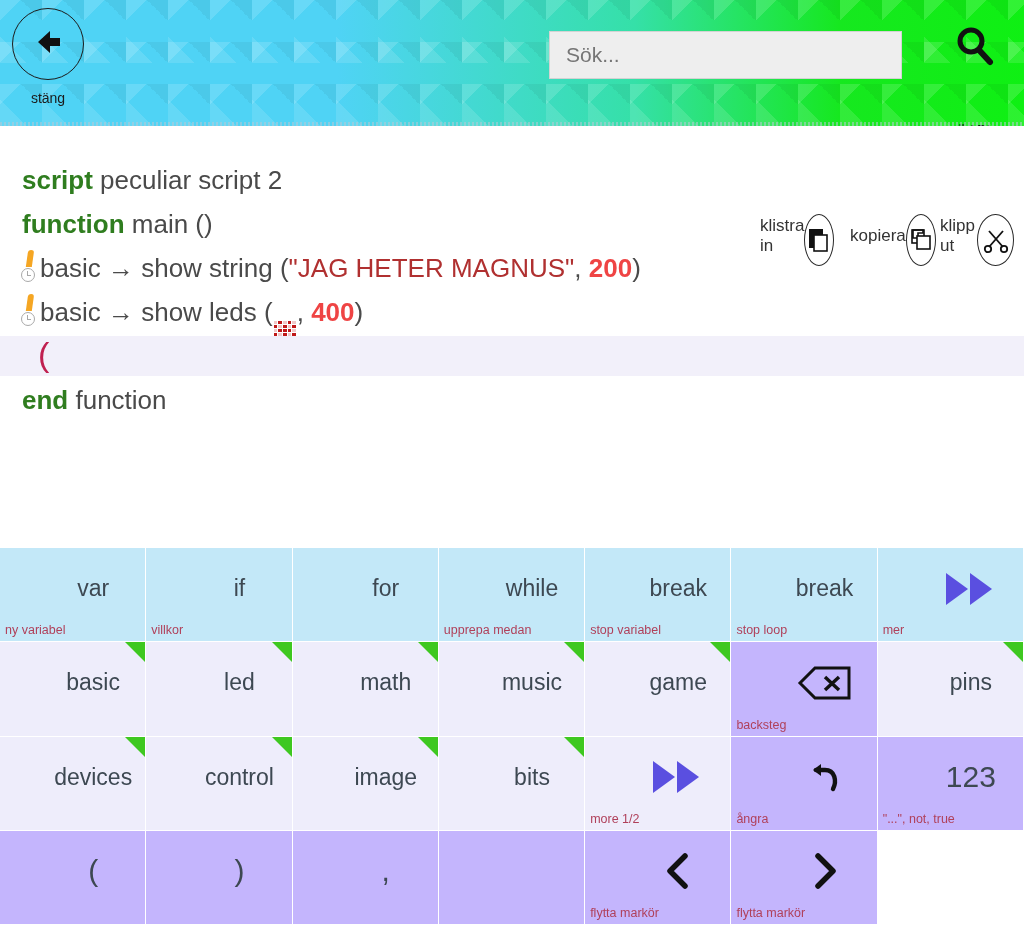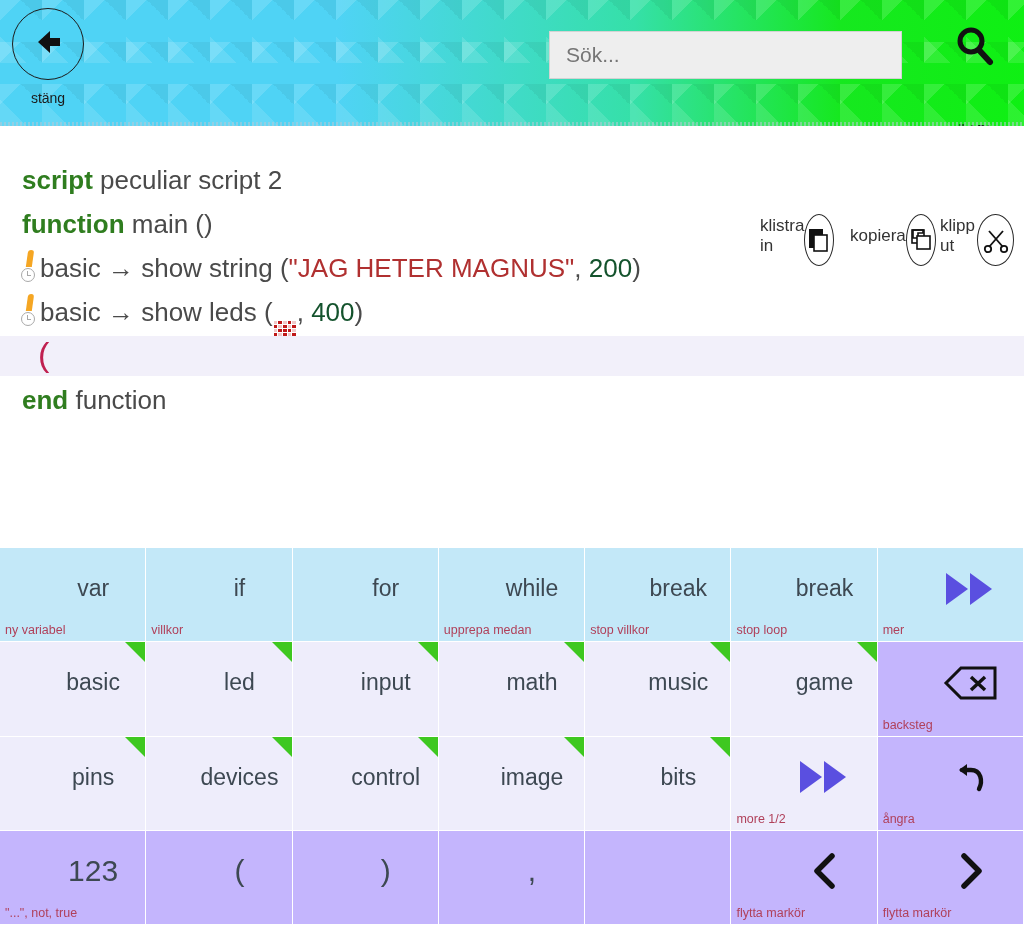--- a/index.html
+++ b/index.html
@@ -75,21 +75,21 @@
   .code-line {
     position: relative; height: 44px; line-height: 44px;
     font-size: 26px; color: #4a4a4a; white-space: nowrap;
     padding-left: 22px;
   }
   .code-line.indent { padding-left: 40px; }
   .kw { color: #2f7d1f; font-weight: bold; }
   .kw-end { color: #2f7d1f; font-weight: bold; }
   .plain { color: #4a4a4a; }
   .str { color: #b03030; }
-  .num { color: #14532d; }
+  .num { color: #ef4444; font-weight: bold; }
   .arrow { color: #4a4a4a; }
 
   .stmt-marker {
     position: absolute; left: 18px; top: 4px;
     width: 26px; height: 38px;
   }
   .stmt-marker .bar {
     position: absolute; left: 9px; top: 0;
     width: 6px; height: 17px; background: #f5a623;
     border-radius: 3px 3px 0 0;
@@ -332,21 +332,21 @@
     </div>
     <div class="key k-blue">
       <span class="key-label">for</span>
     </div>
     <div class="key k-blue">
       <span class="key-label">while</span>
       <span class="key-hint">upprepa medan</span>
     </div>
     <div class="key k-blue">
       <span class="key-label">break</span>
-      <span class="key-hint">stop villkor</span>
+      <span class="key-hint">stop variabel</span>
     </div>
     <div class="key k-blue">
       <span class="key-label">break</span>
       <span class="key-hint">stop loop</span>
     </div>
     <div class="key k-blue">
       <span class="icon-wrap">
         <svg class="icon-ff" viewBox="0 0 58 38">
           <path d="M4 3 L26 19 L4 35 Z" fill="#5a4fe0"></path>
           <path d="M28 3 L50 19 L28 35 Z" fill="#5a4fe0"></path>
@@ -354,24 +354,20 @@
       </span>
       <span class="key-hint">mer</span>
     </div>
     <div class="key k-lav">
       <span class="corner"></span>
       <span class="key-label">basic</span>
     </div>
     <div class="key k-lav">
       <span class="corner"></span>
       <span class="key-label">led</span>
-    </div>
-    <div class="key k-lav">
-      <span class="corner"></span>
-      <span class="key-label">input</span>
     </div>
     <div class="key k-lav">
       <span class="corner"></span>
       <span class="key-label">math</span>
     </div>
     <div class="key k-lav">
       <span class="corner"></span>
       <span class="key-label">music</span>
     </div>
     <div class="key k-lav">

